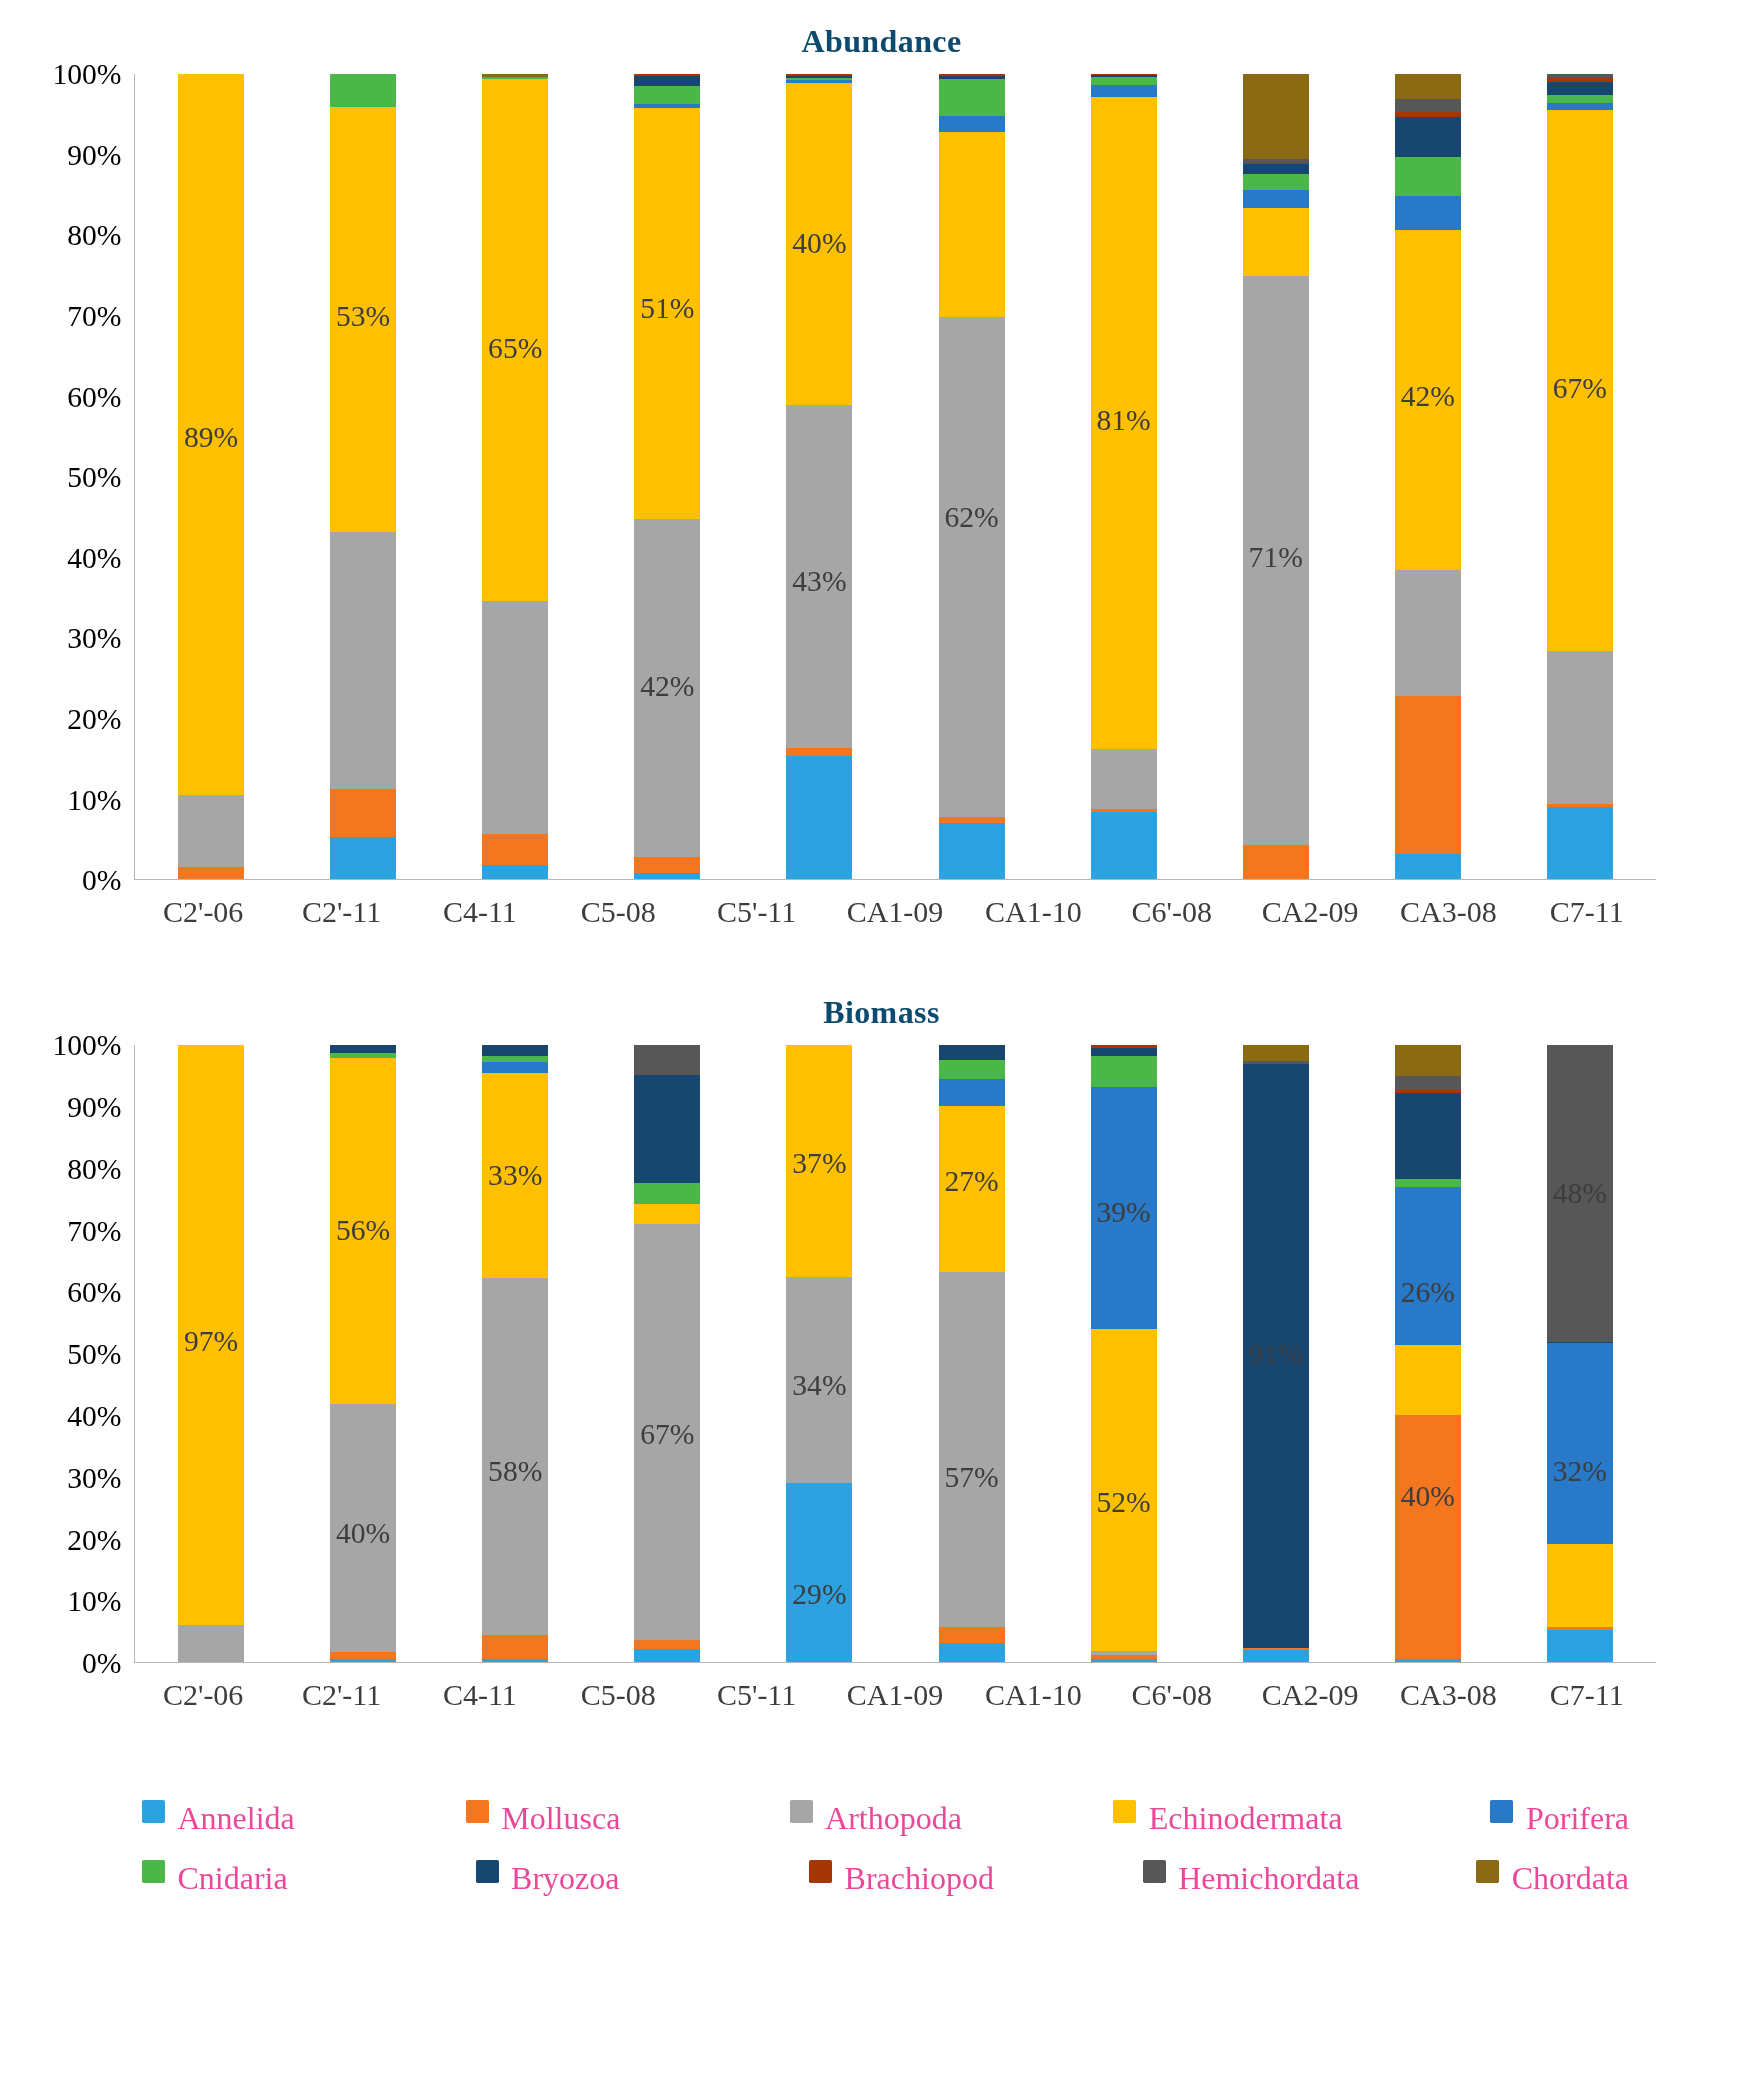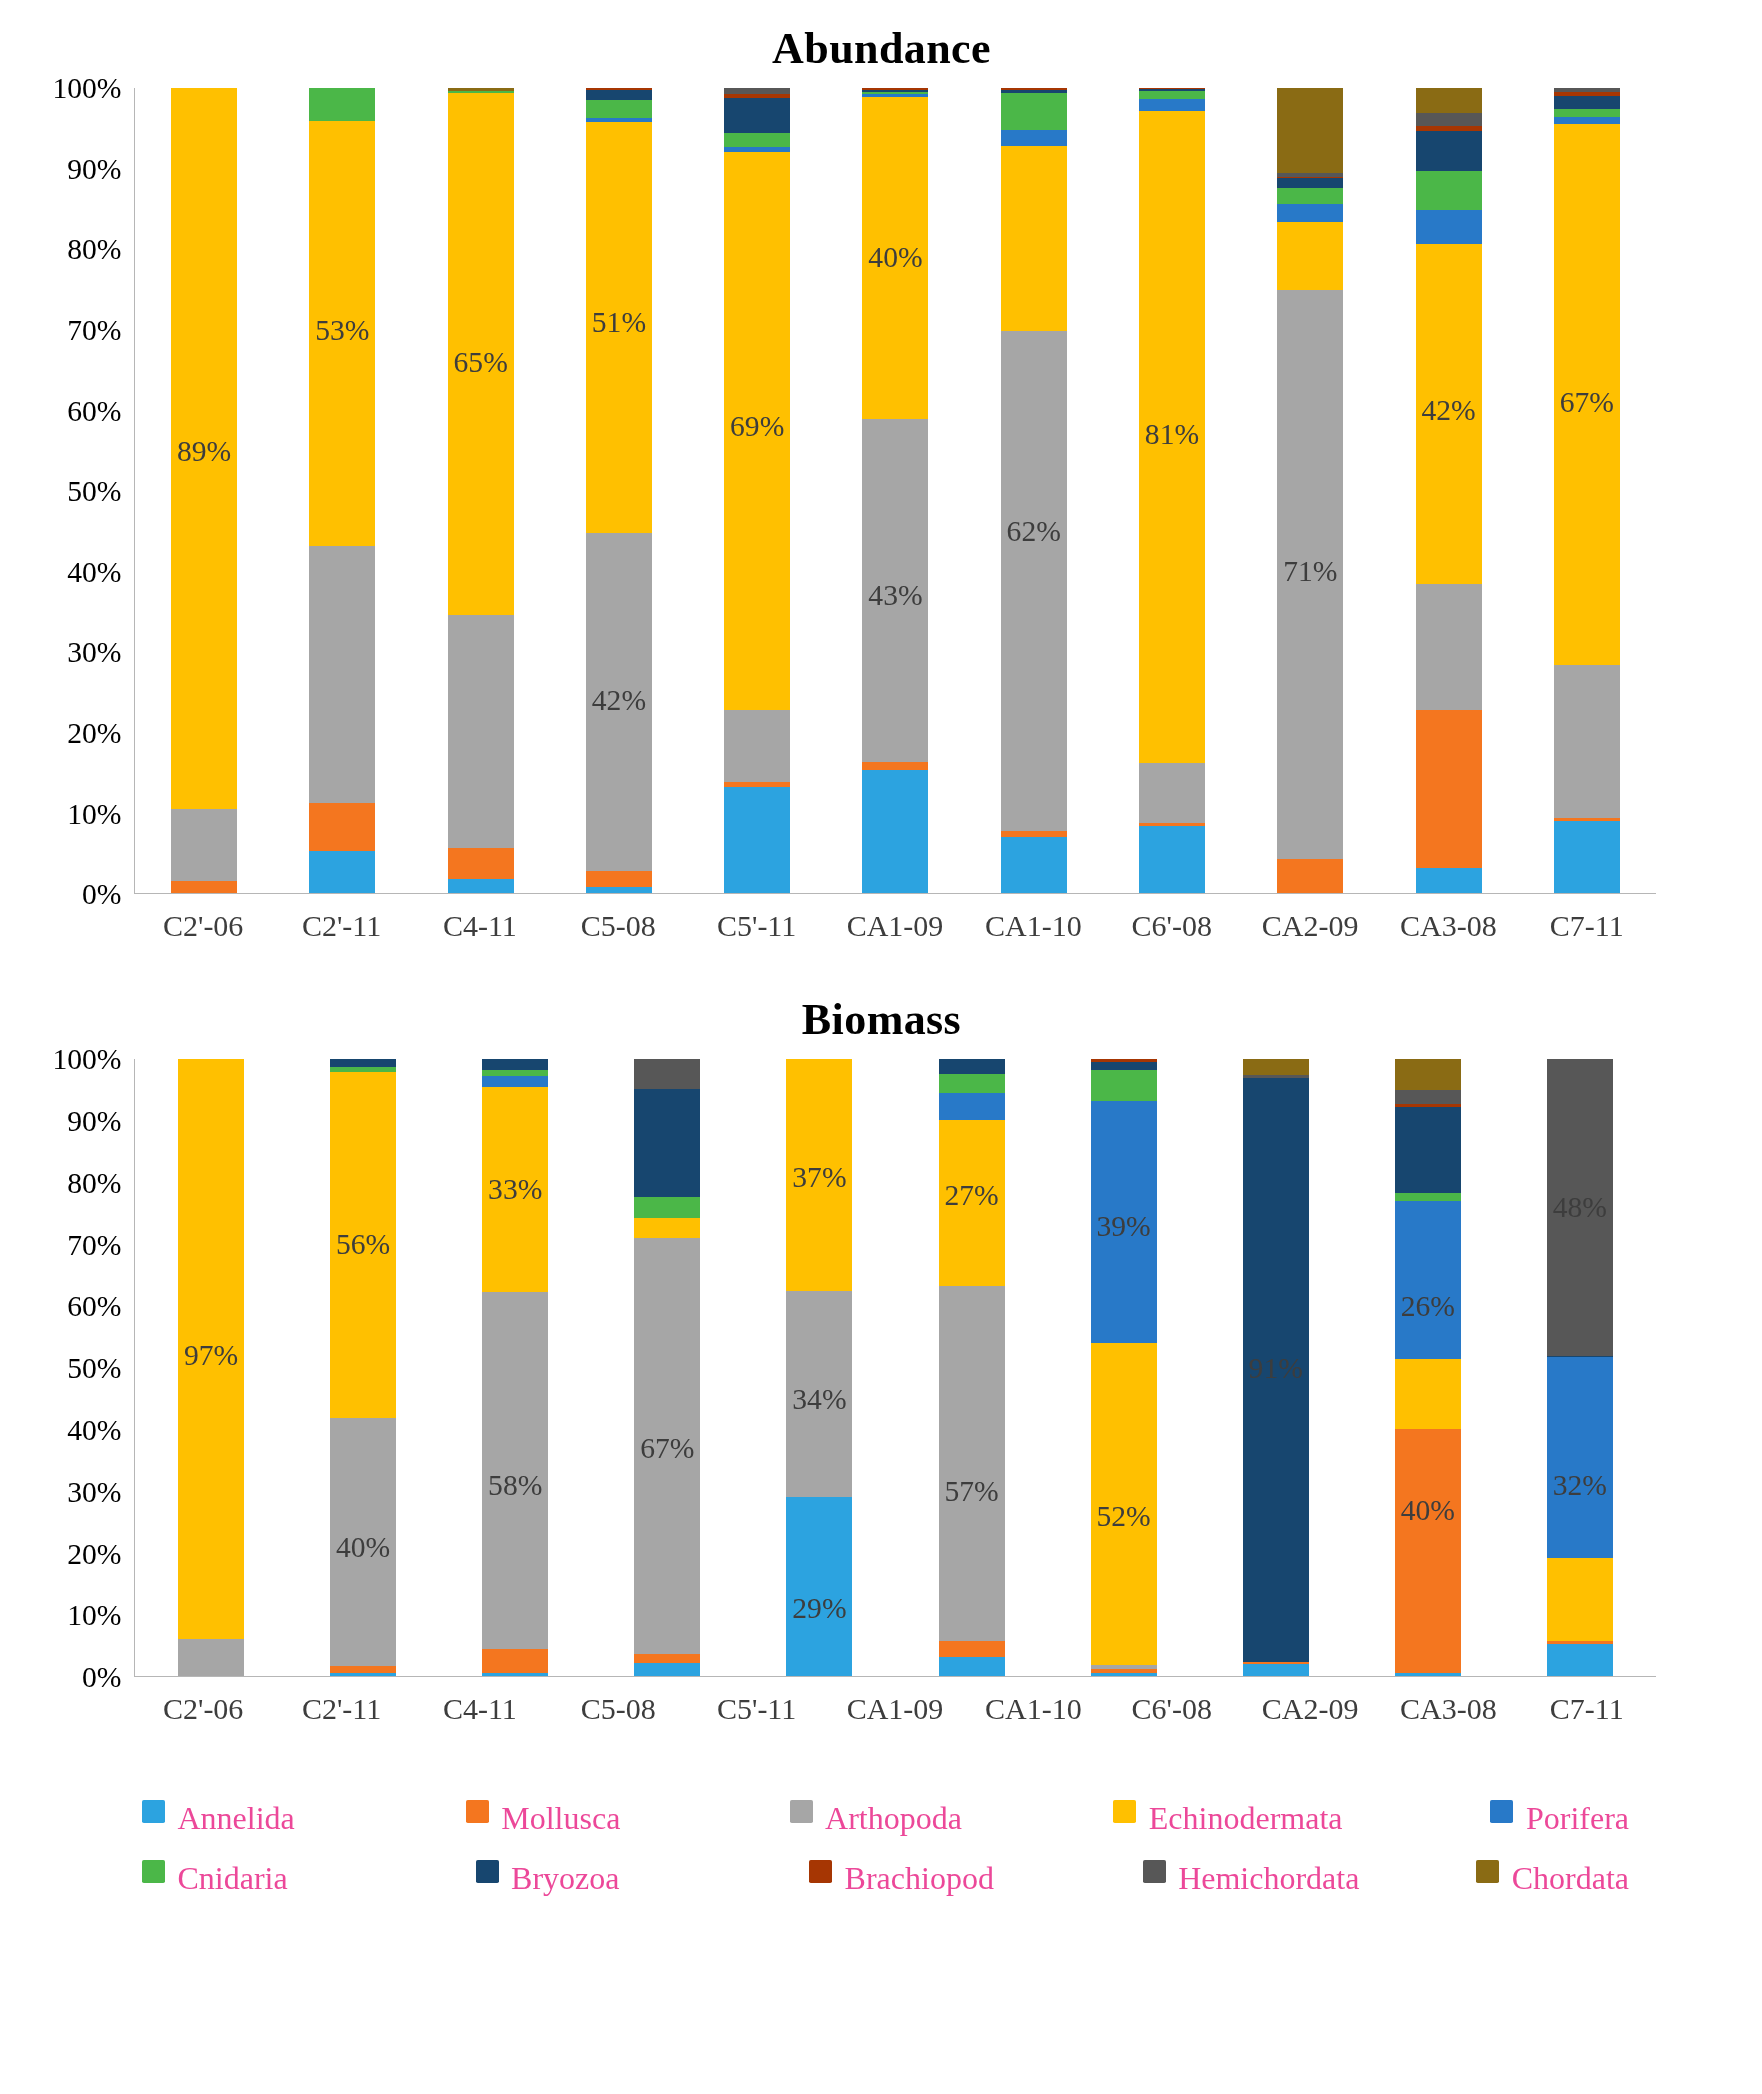--- a/index.html
+++ b/index.html
@@ -24,22 +24,22 @@
 
   
   .panel {
     position: relative;
     width: 1763px;
   }
   .panel-title {
     text-align: center;
     font-family: "Liberation Serif", serif;
     font-weight: bold;
-    font-size: 44px;
-    color: #000000;
+    font-size: 32px;
+    color: #0c4a6e;
     letter-spacing: 0.4px;
   }
   .plot-wrap {
     position: relative;
     display: flex;
     flex-direction: row;
     align-items: flex-start;
   }
   .y-axis {
     width: 134px;
@@ -199,34 +199,20 @@
                 <div class="seg" style="height: 2%; background: rgb(244, 118, 31);"></div>
                 <div class="seg" style="height: 42%; background: rgb(166, 166, 166);"></div>
                 <div class="seg" style="height: 51%; background: rgb(255, 192, 0);"></div>
                 <div class="seg" style="height: 0.5%; background: rgb(40, 121, 200);"></div>
                 <div class="seg" style="height: 2.3%; background: rgb(75, 183, 72);"></div>
                 <div class="seg" style="height: 1.2%; background: rgb(23, 70, 111);"></div>
                 <div class="seg" style="height: 0.2%; background: rgb(166, 54, 3);"></div>
               </div>
               <div class="bar-label" style="bottom: 24%;">42%</div>
               <div class="bar-label" style="bottom: 71%;">51%</div>
-            </div>
-            <div class="bar-slot">
-              <div class="bar">
-                <div class="seg" style="height: 13.2%; background: rgb(44, 163, 224);"></div>
-                <div class="seg" style="height: 0.6%; background: rgb(244, 118, 31);"></div>
-                <div class="seg" style="height: 9%; background: rgb(166, 166, 166);"></div>
-                <div class="seg" style="height: 69.3%; background: rgb(255, 192, 0);"></div>
-                <div class="seg" style="height: 0.6%; background: rgb(40, 121, 200);"></div>
-                <div class="seg" style="height: 1.8%; background: rgb(75, 183, 72);"></div>
-                <div class="seg" style="height: 4.3%; background: rgb(23, 70, 111);"></div>
-                <div class="seg" style="height: 0.5%; background: rgb(166, 54, 3);"></div>
-                <div class="seg" style="height: 0.7%; background: rgb(87, 87, 87);"></div>
-              </div>
-              <div class="bar-label" style="bottom: 58%;">69%</div>
             </div>
             <div class="bar-slot">
               <div class="bar">
                 <div class="seg" style="height: 15.3%; background: rgb(44, 163, 224);"></div>
                 <div class="seg" style="height: 1%; background: rgb(244, 118, 31);"></div>
                 <div class="seg" style="height: 42.6%; background: rgb(166, 166, 166);"></div>
                 <div class="seg" style="height: 40%; background: rgb(255, 192, 0);"></div>
                 <div class="seg" style="height: 0.4%; background: rgb(40, 121, 200);"></div>
                 <div class="seg" style="height: 0.3%; background: rgb(75, 183, 72);"></div>
                 <div class="seg" style="height: 0.2%; background: rgb(23, 70, 111);"></div>

